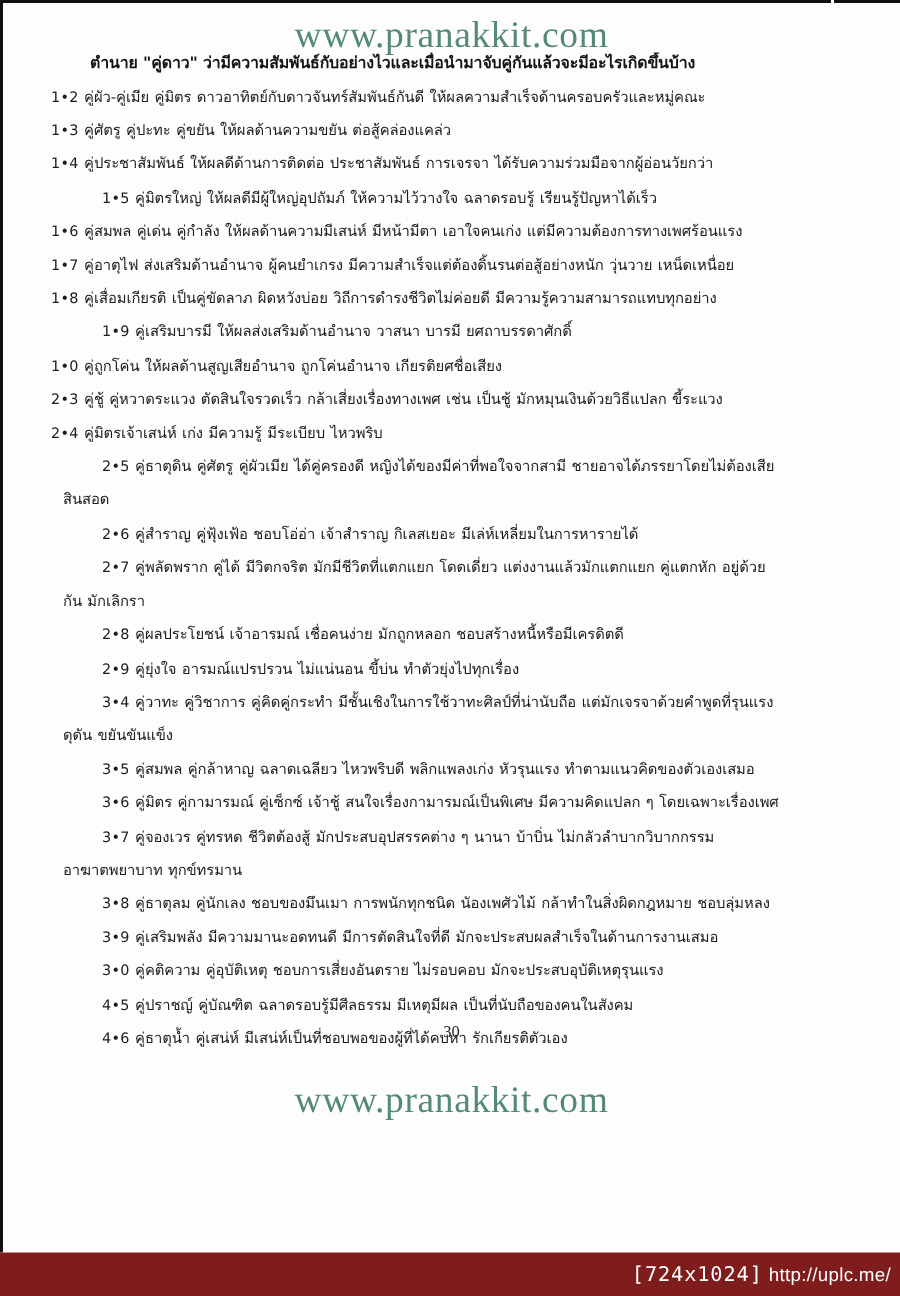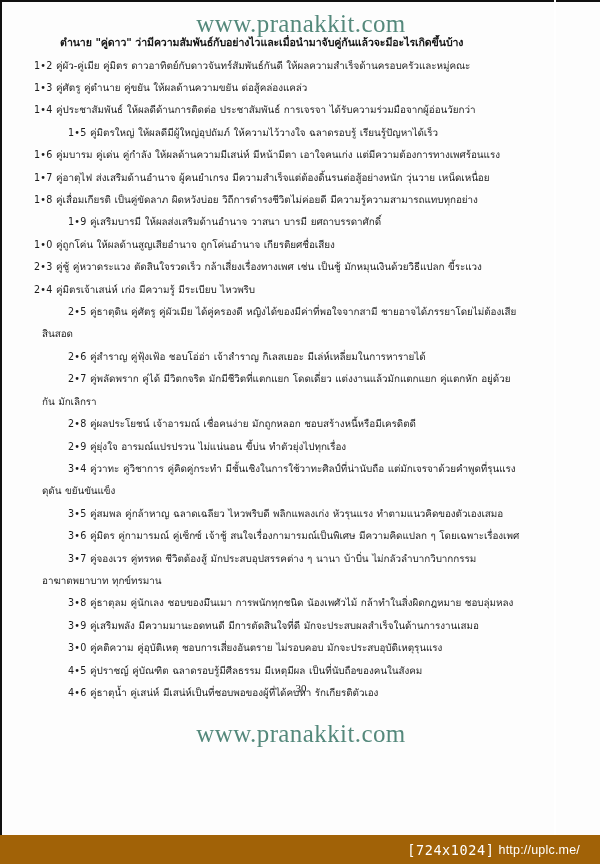--- a/index.html
+++ b/index.html
@@ -131,27 +131,27 @@
     color: #222222;
   }
 
   
   .status-bar {
     position: absolute;
     left: 0;
     bottom: 0;
     width: 600px;
     height: 29px;
-    background: #a16207;
+    background: #7f1d1d;
     color: #ffffff;
     display: flex;
     align-items: center;
     justify-content: flex-end;
     box-sizing: border-box;
-    padding-right: 20px;
+    padding-right: 6px;
   }
   .status-text {
     font-family: Liberation Sans, sans-serif;
     font-size: 12.5px;
     letter-spacing: 0.2px;
     color: #ffffff;
     white-space: nowrap;
   }
   .status-dim {
     font-family: "DejaVu Sans Mono", "Liberation Mono", monospace;
@@ -178,24 +178,24 @@
   <div class="scan-page">
     <div class="paper"></div>
 
     <div class="watermark watermark-top">www.pranakkit.com</div>
 
     <div class="doc-body">
       <div class="doc-title">ตำนาย "คู่ดาว" ว่ามีความสัมพันธ์กับอย่างไวและเมื่อนำมาจับคู่กันแล้วจะมีอะไรเกิดขึ้นบ้าง</div>
 
       <ul class="entries" id="entries-list">
           <li class="entry"><span class="code">1•2</span> <span class="txt">คู่ผัว-คู่เมีย คู่มิตร ดาวอาทิตย์กับดาวจันทร์สัมพันธ์กันดี ให้ผลความสำเร็จด้านครอบครัวและหมู่คณะ</span></li>
-          <li class="entry"><span class="code">1•3</span> <span class="txt">คู่ศัตรู คู่ตำนาย คู่ขยัน ให้ผลด้านความขยัน ต่อสู้คล่องแคล่ว</span></li>
+          <li class="entry"><span class="code">1•3</span> <span class="txt">คู่ศัตรู คู่ปะทะ คู่ขยัน ให้ผลด้านความขยัน ต่อสู้คล่องแคล่ว</span></li>
           <li class="entry"><span class="code">1•4</span> <span class="txt">คู่ประชาสัมพันธ์ ให้ผลดีด้านการติดต่อ ประชาสัมพันธ์ การเจรจา ได้รับความร่วมมือจากผู้อ่อนวัยกว่า</span></li>
           <li class="entry indented"><span class="code">1•5</span> <span class="txt">คู่มิตรใหญ่ ให้ผลดีมีผู้ใหญ่อุปถัมภ์ ให้ความไว้วางใจ ฉลาดรอบรู้ เรียนรู้ปัญหาได้เร็ว</span></li>
-          <li class="entry"><span class="code">1•6</span> <span class="txt">คู่มบารม คู่เด่น คู่กำลัง ให้ผลด้านความมีเสน่ห์ มีหน้ามีตา เอาใจคนเก่ง แต่มีความต้องการทางเพศร้อนแรง</span></li>
+          <li class="entry"><span class="code">1•6</span> <span class="txt">คู่สมพล คู่เด่น คู่กำลัง ให้ผลด้านความมีเสน่ห์ มีหน้ามีตา เอาใจคนเก่ง แต่มีความต้องการทางเพศร้อนแรง</span></li>
           <li class="entry"><span class="code">1•7</span> <span class="txt">คู่อาตุไฟ ส่งเสริมด้านอำนาจ ผู้คนยำเกรง มีความสำเร็จแต่ต้องดิ้นรนต่อสู้อย่างหนัก วุ่นวาย เหน็ดเหนื่อย</span></li>
           <li class="entry"><span class="code">1•8</span> <span class="txt">คู่เสื่อมเกียรติ เป็นคู่ขัดลาภ ผิดหวังบ่อย วิถีการดำรงชีวิตไม่ค่อยดี มีความรู้ความสามารถแทบทุกอย่าง</span></li>
           <li class="entry indented"><span class="code">1•9</span> <span class="txt">คู่เสริมบารมี ให้ผลส่งเสริมด้านอำนาจ วาสนา บารมี ยศถาบรรดาศักดิ์</span></li>
           <li class="entry"><span class="code">1•0</span> <span class="txt">คู่ถูกโค่น ให้ผลด้านสูญเสียอำนาจ ถูกโค่นอำนาจ เกียรติยศชื่อเสียง</span></li>
           <li class="entry"><span class="code">2•3</span> <span class="txt">คู่ชู้ คู่หวาดระแวง ตัดสินใจรวดเร็ว กล้าเสี่ยงเรื่องทางเพศ เช่น เป็นชู้ มักหมุนเงินด้วยวิธีแปลก ขี้ระแวง</span></li>
           <li class="entry"><span class="code">2•4</span> <span class="txt">คู่มิตรเจ้าเสน่ห์ เก่ง มีความรู้ มีระเบียบ ไหวพริบ</span></li>
           <li class="entry indented"><span class="code">2•5</span> <span class="txt">คู่ธาตุดิน คู่ศัตรู คู่ผัวเมีย ได้คู่ครองดี หญิงได้ของมีค่าที่พอใจจากสามี ชายอาจได้ภรรยาโดยไม่ต้องเสีย</span></li>
           <li class="entry wrap">สินสอด</li>
           <li class="entry indented"><span class="code">2•6</span> <span class="txt">คู่สำราญ คู่ฟุ้งเฟ้อ ชอบโอ่อ่า เจ้าสำราญ กิเลสเยอะ มีเล่ห์เหลี่ยมในการหารายได้</span></li>
           <li class="entry indented"><span class="code">2•7</span> <span class="txt">คู่พลัดพราก คู่ได้ มีวิตกจริต มักมีชีวิตที่แตกแยก โดดเดี่ยว แต่งงานแล้วมักแตกแยก คู่แตกหัก อยู่ด้วย</span></li>

